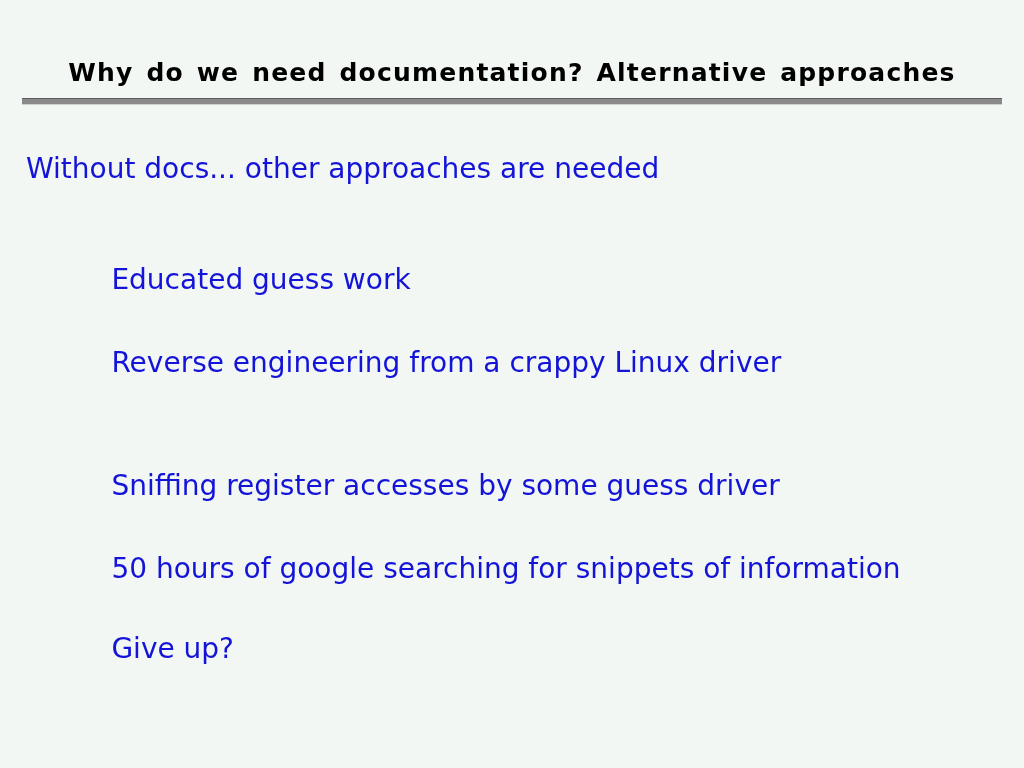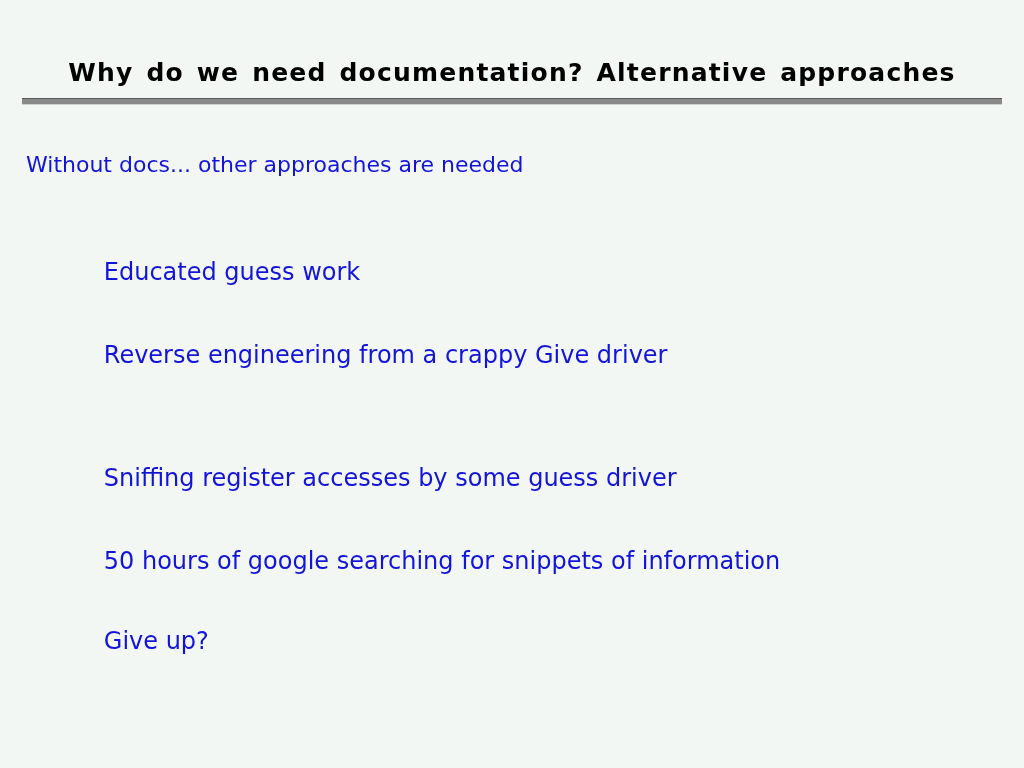--- a/index.html
+++ b/index.html
@@ -47,28 +47,28 @@
   .body-area {
     position: absolute;
     top: 112px;
     left: 0;
     width: 1024px;
   }
   .lead {
     position: absolute;
     top: 8px;
     left: 26px;
-    font-size: 22px;
+    font-size: 28px;
     color: #1414d8;
     font-family: "DejaVu Sans", sans-serif;
   }
   .bullet {
     position: absolute;
     left: 58px;
-    font-size: 24px;
+    font-size: 28px;
     color: #1414d8;
     font-family: "DejaVu Sans", sans-serif;
     white-space: pre;
   }
   .bullet .sub {
     display: block;
     margin-left: 56px;
     margin-top: 9px;
   }
   .b1 { top: 86px; }
@@ -87,21 +87,21 @@
 
   <div class="body-area">
 
     <div class="lead">Without docs... other approaches are needed</div>
 
     <div class="bullet b1">
       <span>Educated guess work</span>
     </div>
 
     <div class="bullet b2">
-      <span>Reverse engineering from a crappy Give driver</span>
+      <span>Reverse engineering from a crappy Linux driver</span>
     </div>
 
     <div class="bullet b3">
       <span>Sniffing register accesses by some guess driver</span>
     </div>
 
     <div class="bullet b4">
       <span>50 hours of google searching for snippets of information</span>
     </div>
 

